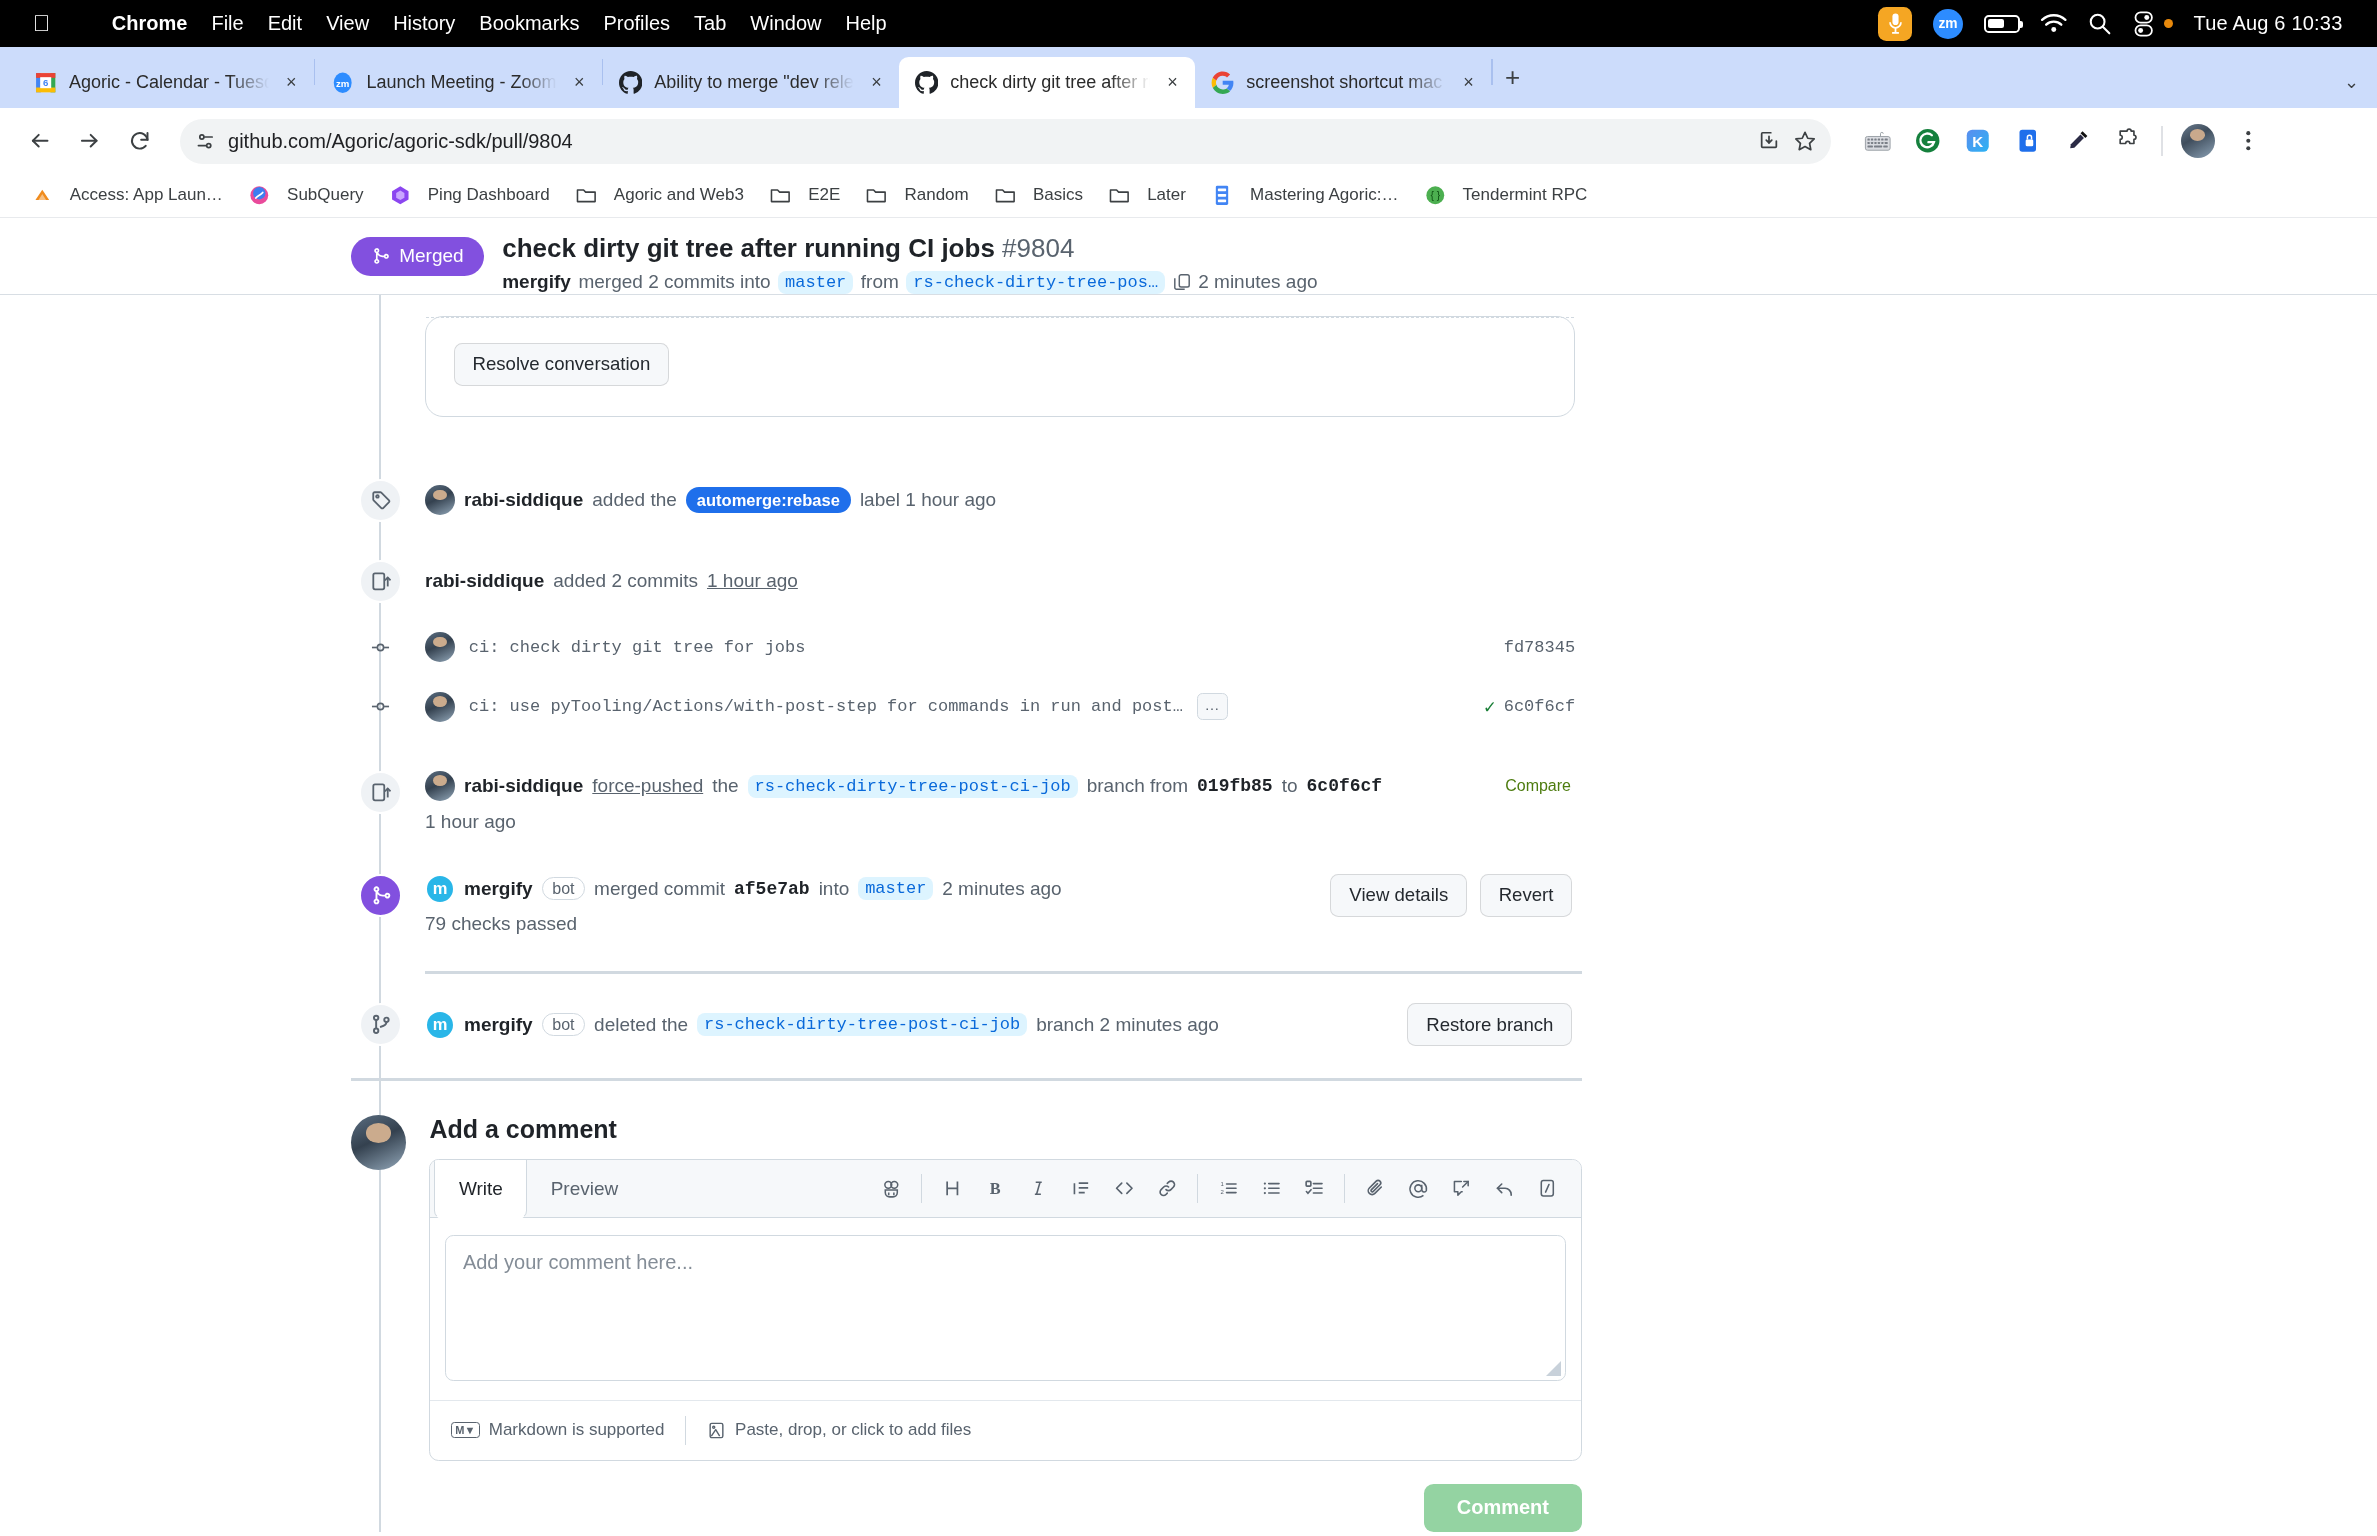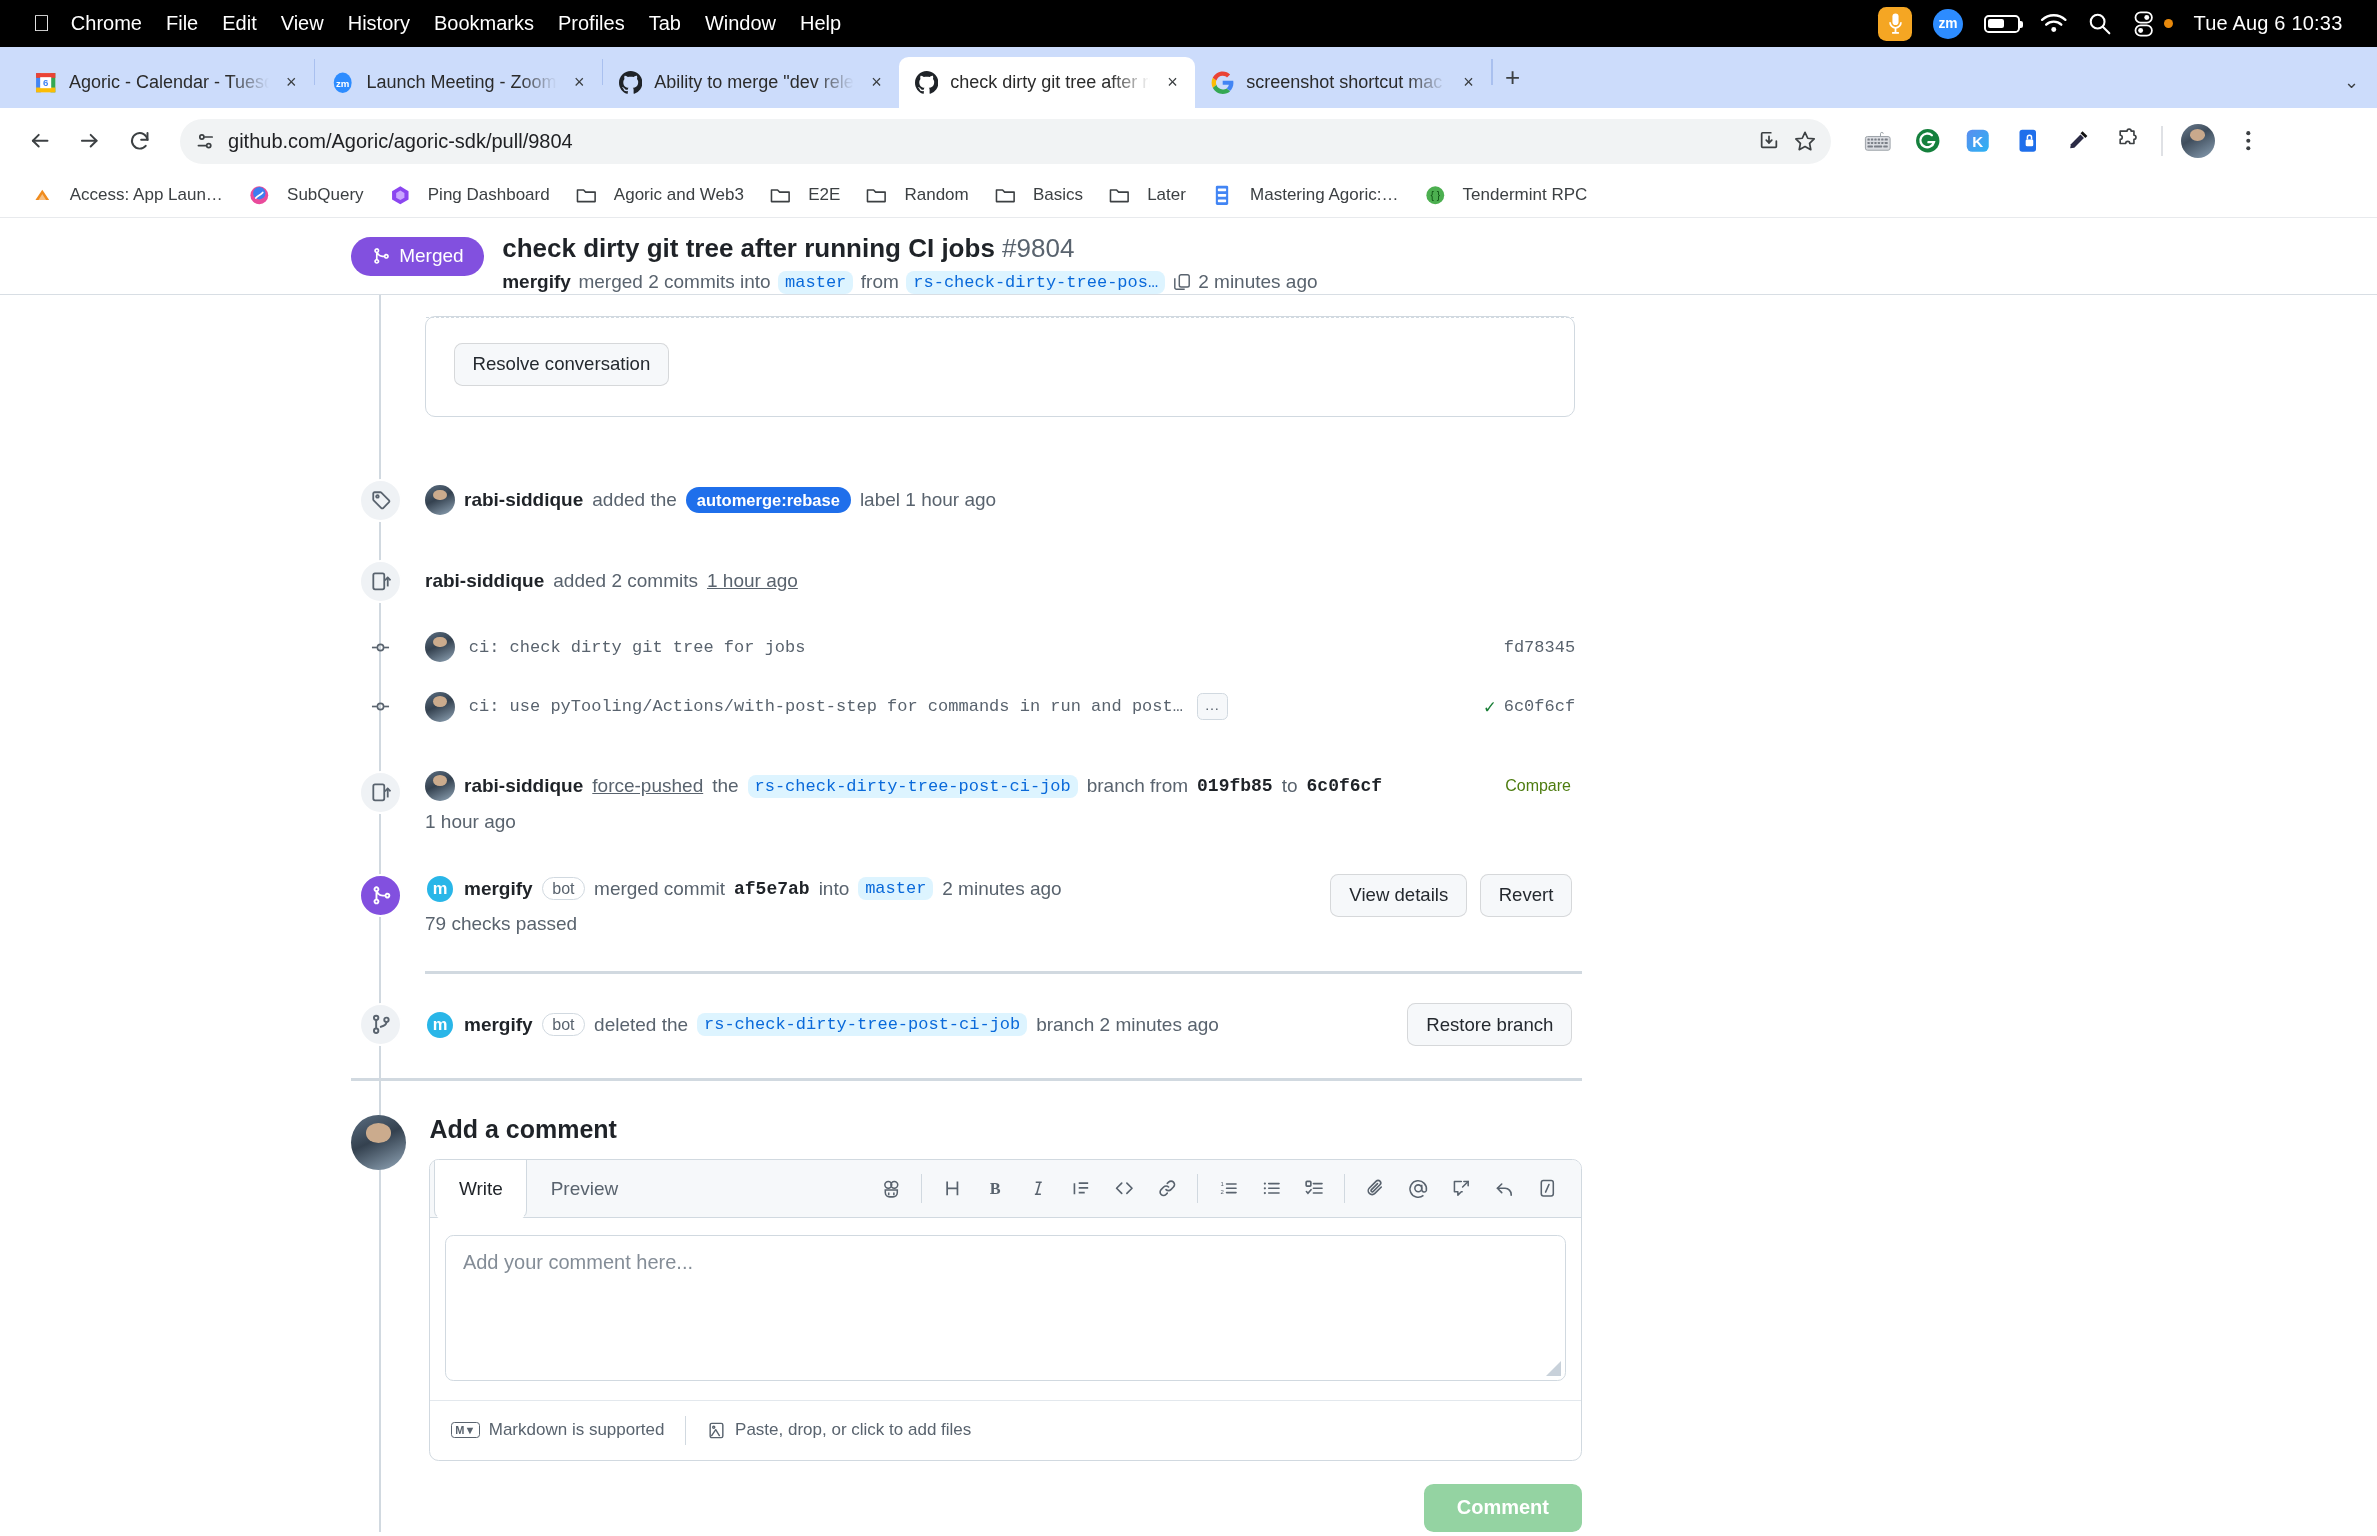--- a/index.html
+++ b/index.html
@@ -12,21 +12,21 @@
   body { -webkit-font-smoothing: antialiased; }
 
   
   .macbar {
     height: 47px; background: #000000; color: #ffffff;
     display: flex; align-items: center; padding: 0 18px;
     font-size: 20px; position: relative;
   }
   .macbar .apple { font-size: 23px; margin: 0 20.6px 0 15px; line-height: 1; }
   .macbar .mitem { margin-right: 24px; white-space: nowrap; }
-  .macbar .mitem.bold { font-weight: normal; }
+  .macbar .mitem.bold { font-weight: bold; margin-left: 41px; }
   .macbar-right {
     margin-left: auto; display: flex; align-items: center; gap: 20.6px; padding-right: 16.5px;
   }
   .mic-badge {
     width: 34px; height: 34px; border-radius: 8.3px; background: #f5a623;
     display: flex; align-items: center; justify-content: center;
   }
   .zoom-badge {
     width: 30px; height: 30px; border-radius: 50%; background: #2d8cff;
     color: #fff; font-size: 13.8px; font-weight: bold;
@@ -140,21 +140,21 @@
   .tl-badge {
     position: absolute; left: 8.3px; width: 43px; height: 43px; border-radius: 50%;
     background: #ffffff; border: 2.8px solid #ffffff;
     display: flex; align-items: center; justify-content: center;
     color: #59636e; box-shadow: 0 0 0 0 #fff;
   }
   .tl-badge.grey { background: #eff2f5; }
   .tl-badge.purple { background: #8250df; color: #ffffff; }
 
   .box-thread {
-    border: 1.4px solid #d1d9e0; border-radius: 10px; background: #ffffff;
+    border: 1.4px solid #d1d9e0; border-radius: 18px; background: #ffffff;
     margin-left: 74px; margin-right: 6.9px;
   }
   .box-thread .dashed-top { border-top: 1.4px dashed #d1d9e0; }
   .btn {
     display: inline-flex; align-items: center; justify-content:center;
     border: 1.4px solid rgba(31,35,40,0.15); border-radius: 8.3px;
     background: #f6f8fa; color: #24292f; font-size: 18.6px;
     padding: 9.6px 18px; font-weight: 500; white-space: nowrap;
   }
   .avatar {

